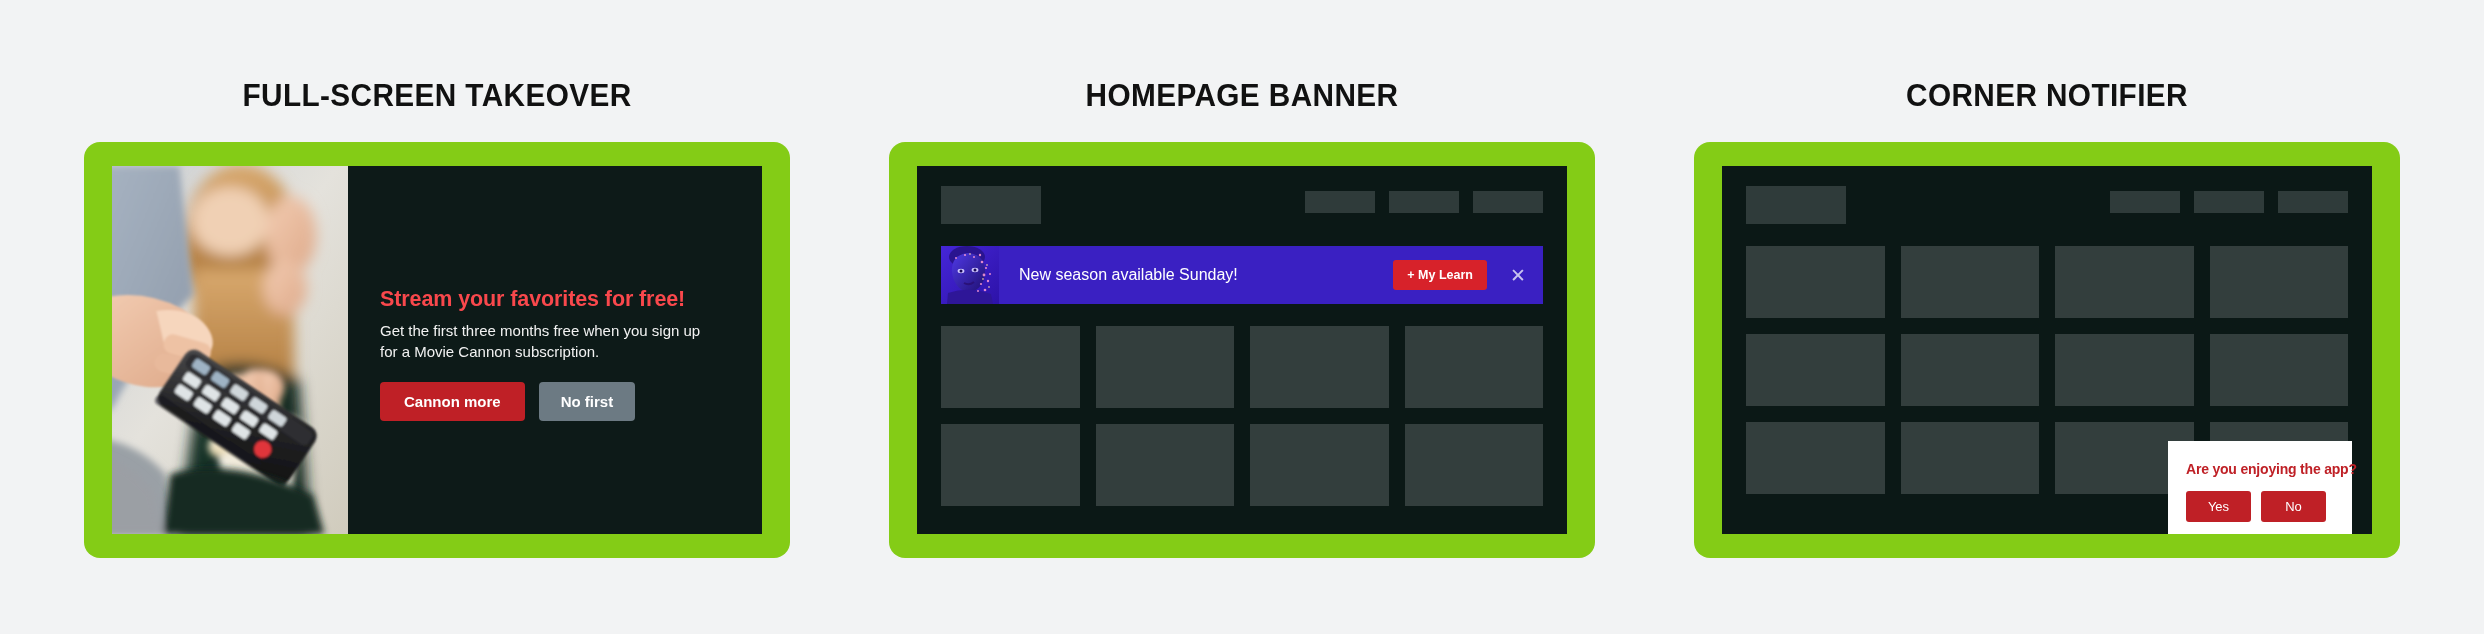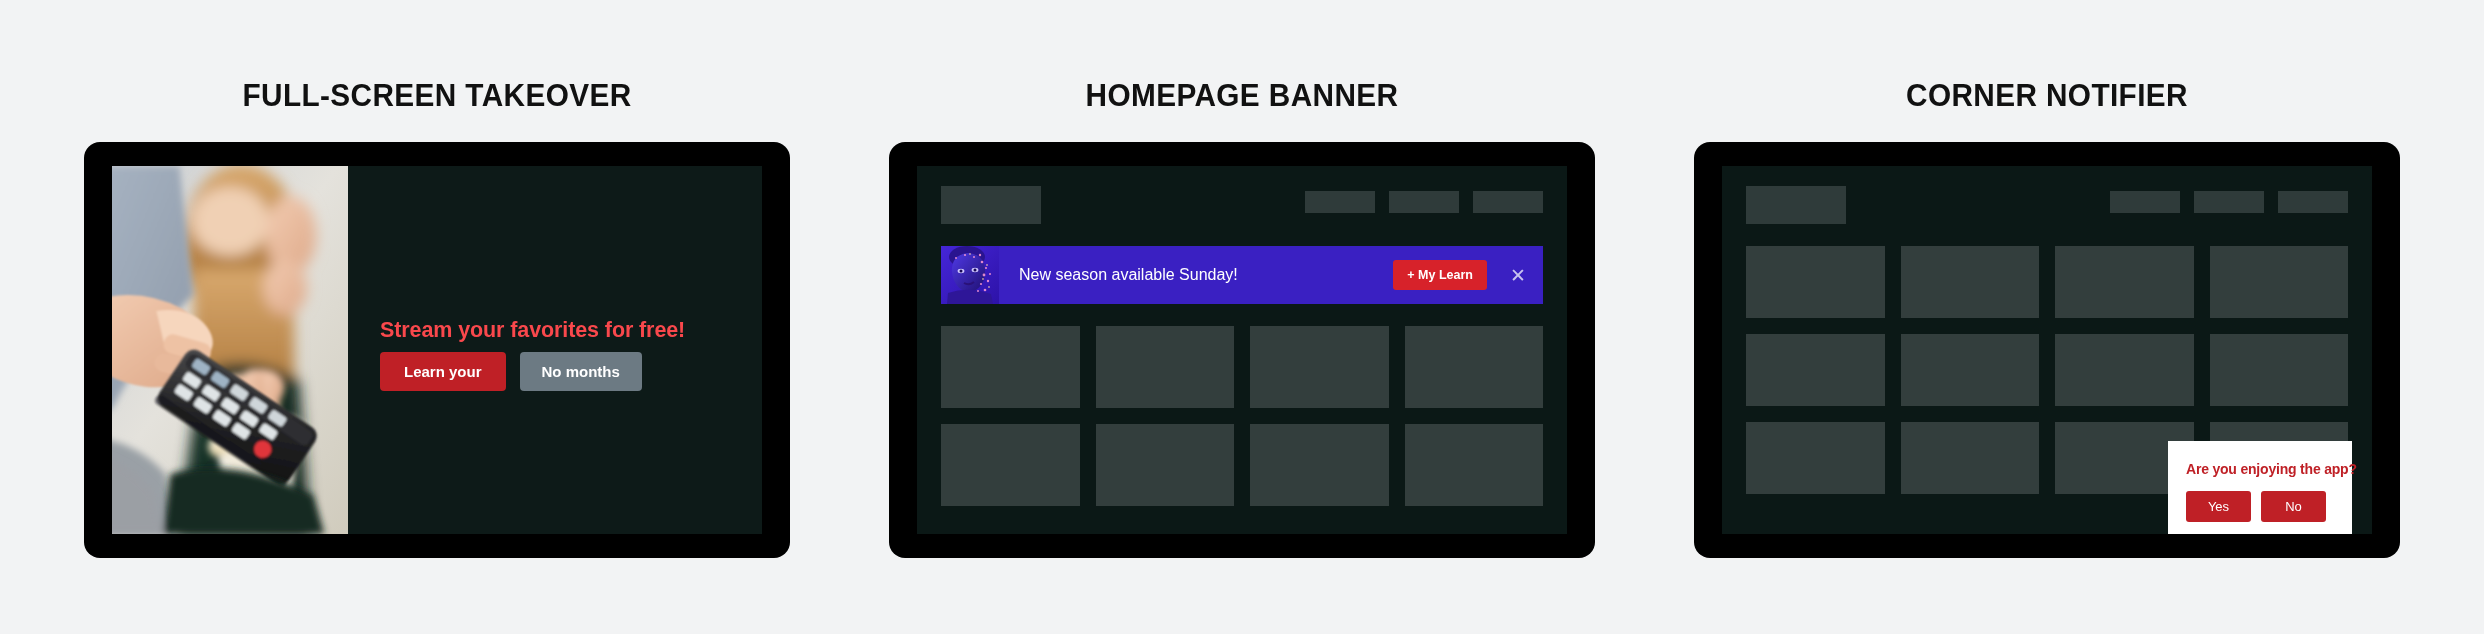--- a/index.html
+++ b/index.html
@@ -41,21 +41,21 @@
     font-stretch: condensed;
     transform: scaleX(0.96);
     margin-bottom: 28px;
     white-space: nowrap;
   }
 
   
   .device {
     width: 706px;
     height: 416px;
-    background: #000000;
+    background: #84cc16;
     border-radius: 16px;
     padding: 24px 28px;
     overflow: hidden;
   }
 
   .screen {
     width: 100%;
     height: 100%;
     background: #0b1816;
     overflow: hidden;
@@ -386,23 +386,24 @@
 
               <g filter="url(#blurSoft)">
                 <path d="M-10 250 Q26 252 52 284 L60 320 L-10 320 Z" fill="#9b9fa4"></path>
                 <path d="M66 268 Q120 252 190 286 L200 320 L60 320 Z" fill="#152a21"></path>
               </g>
             </svg>
           </div>
 
           <div class="takeover-copy">
             <div class="tk-head">Stream your favorites for free!</div>
+            <div class="tk-sub">Get the first three months free when you sign up for a Movie Cannon subscription.</div>
             <div class="tk-buttons">
-              <button class="btn btn-learn">Learn your</button>
-              <button class="btn btn-nothanks">No months</button>
+              <button class="btn btn-learn">Cannon more</button>
+              <button class="btn btn-nothanks">No first</button>
             </div>
           </div>
 
         </div>
       </div>
     </div>
   </section>
 
   <section class="panel">
     <h2 class="panel-title">HOMEPAGE BANNER</h2>

